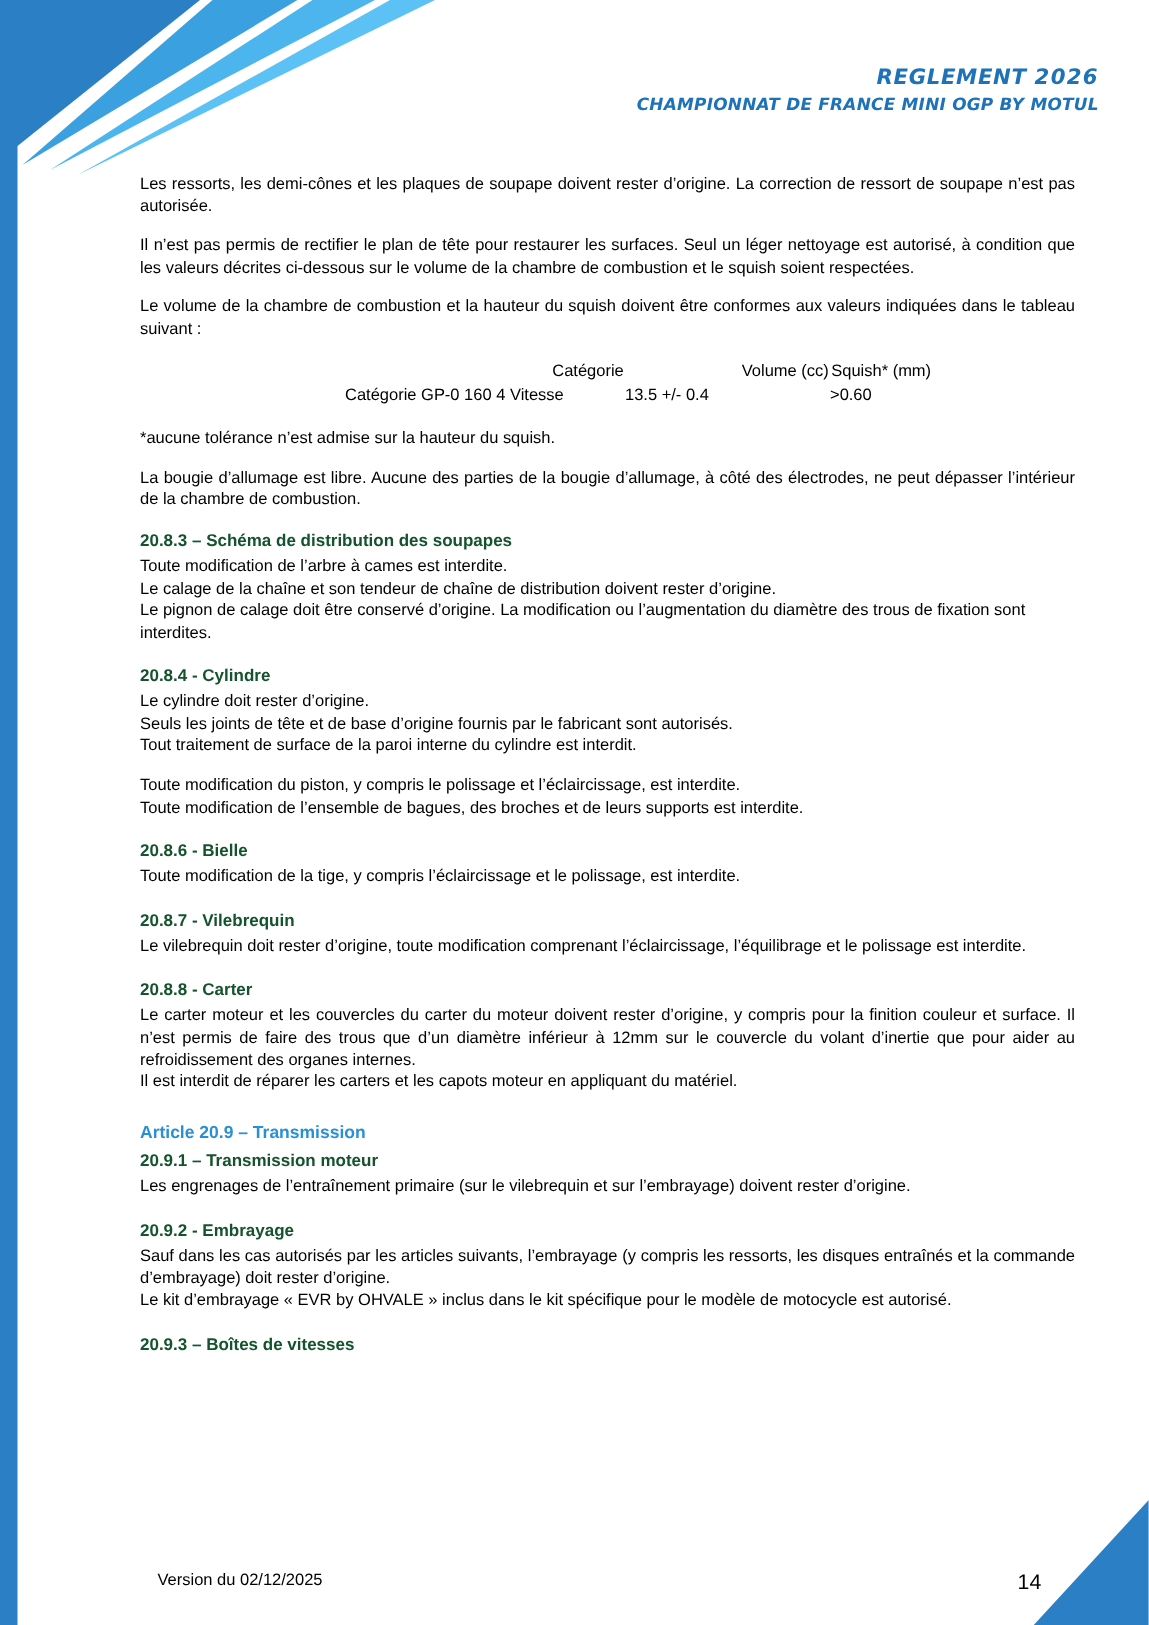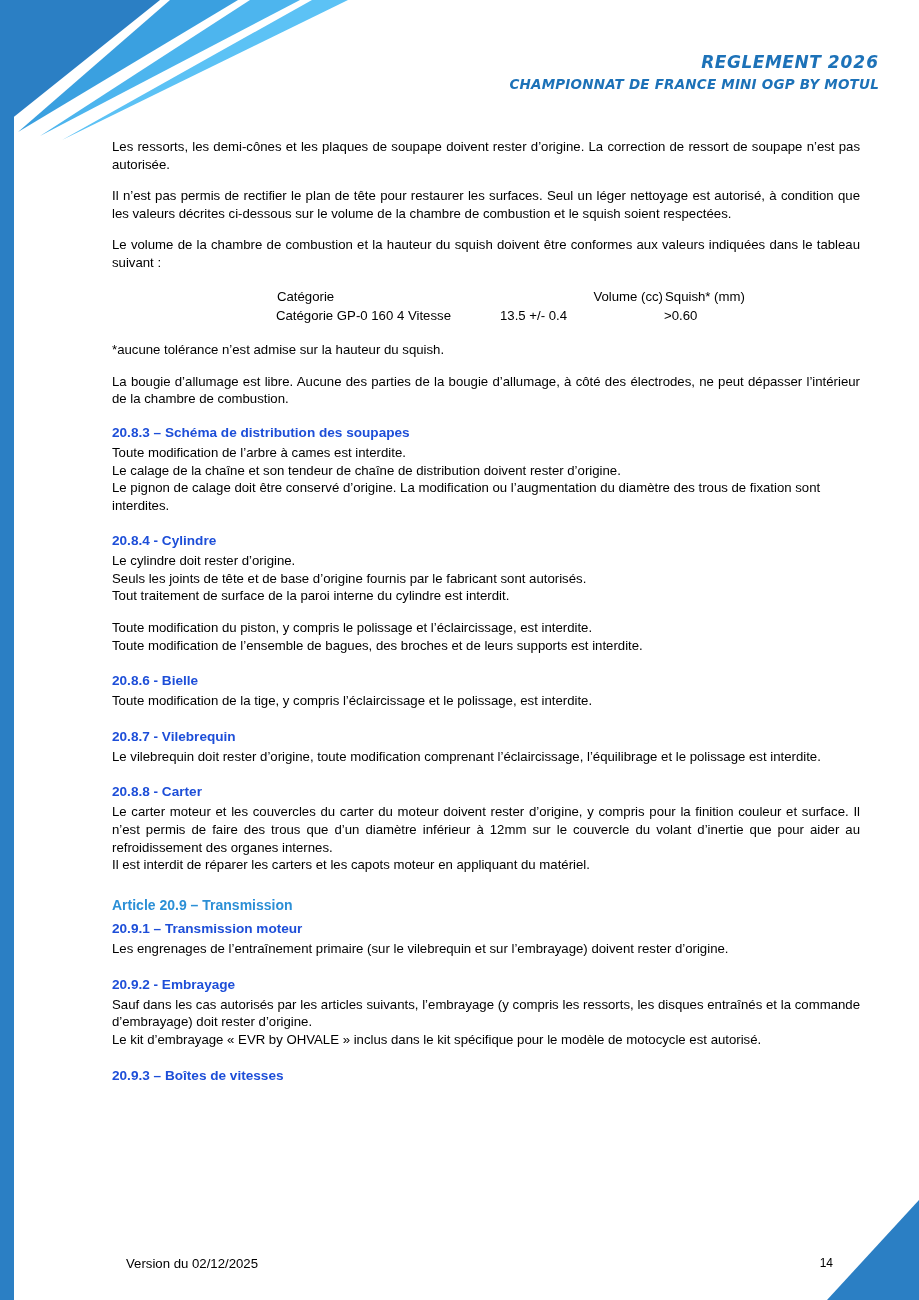--- a/index.html
+++ b/index.html
@@ -113,21 +113,21 @@
   }
   .col-cat { width: 222px; }
   .col-vol { width: 162px; }
   .col-squish { width: 140px; }
 
   
   h3.section {
     font-size: 13.6px;
     font-weight: bold;
     margin: 18px 0 2px 0;
-    color: #1d4ed8;
+    color: #14532d;
   }
   h3.section.first {
     margin-top: 16px;
   }
   h3.article {
     font-size: 14px;
     font-weight: bold;
     margin: 22px 0 2px 0;
     color: #2b8fd6;
   }
@@ -140,21 +140,21 @@
     width: 919px;
   }
   .footer-version {
     position: absolute;
     left: 126px;
     font-size: 13.2px;
   }
   .footer-page {
     position: absolute;
     right: 86px;
-    font-size: 12px;
+    font-size: 17px;
   }
 </style>
 </head>
 <body>
 
 <div class="left-bar"></div>
 
 <svg class="header-deco" viewBox="0 0 430 140" xmlns="http://www.w3.org/2000/svg">
   <polygon points="0,0 160,0 0,128" fill="#2b7fc4"></polygon>
   <polygon points="170,0 238,0 18,132" fill="#3aa0e0"></polygon>
@@ -179,21 +179,21 @@
   <p class="para">Les ressorts, les demi-cônes et les plaques de soupape doivent rester d’origine. La correction de ressort de soupape n’est pas autorisée.</p>
 
   <p class="para">Il n’est pas permis de rectifier le plan de tête pour restaurer les surfaces. Seul un léger nettoyage est autorisé, à condition que les valeurs décrites ci-dessous sur le volume de la chambre de combustion et le squish soient respectées.</p>
 
   <p class="para">Le volume de la chambre de combustion et la hauteur du squish doivent être conformes aux valeurs indiquées dans le tableau suivant :</p>
 
   <div class="spec-table">
     <table>
       <thead>
         <tr>
-          <th class="col-cat" style="text-align:left;font-weight:normal;">Catégorie</th>
+          <th class="col-cat" style="text-align:right;font-weight:normal;">Catégorie</th>
           <th class="col-vol" style="text-align:right;font-weight:normal;">Volume (cc)</th>
           <th class="col-squish" style="text-align:left;font-weight:normal;">Squish* (mm)</th>
         </tr>
       </thead>
       <tbody>
         <tr>
           <td class="col-cat">Catégorie GP-0 160 4 Vitesse</td>
           <td class="col-vol">13.5 +/- 0.4</td>
           <td class="col-squish">&gt;0.60</td>
         </tr>

